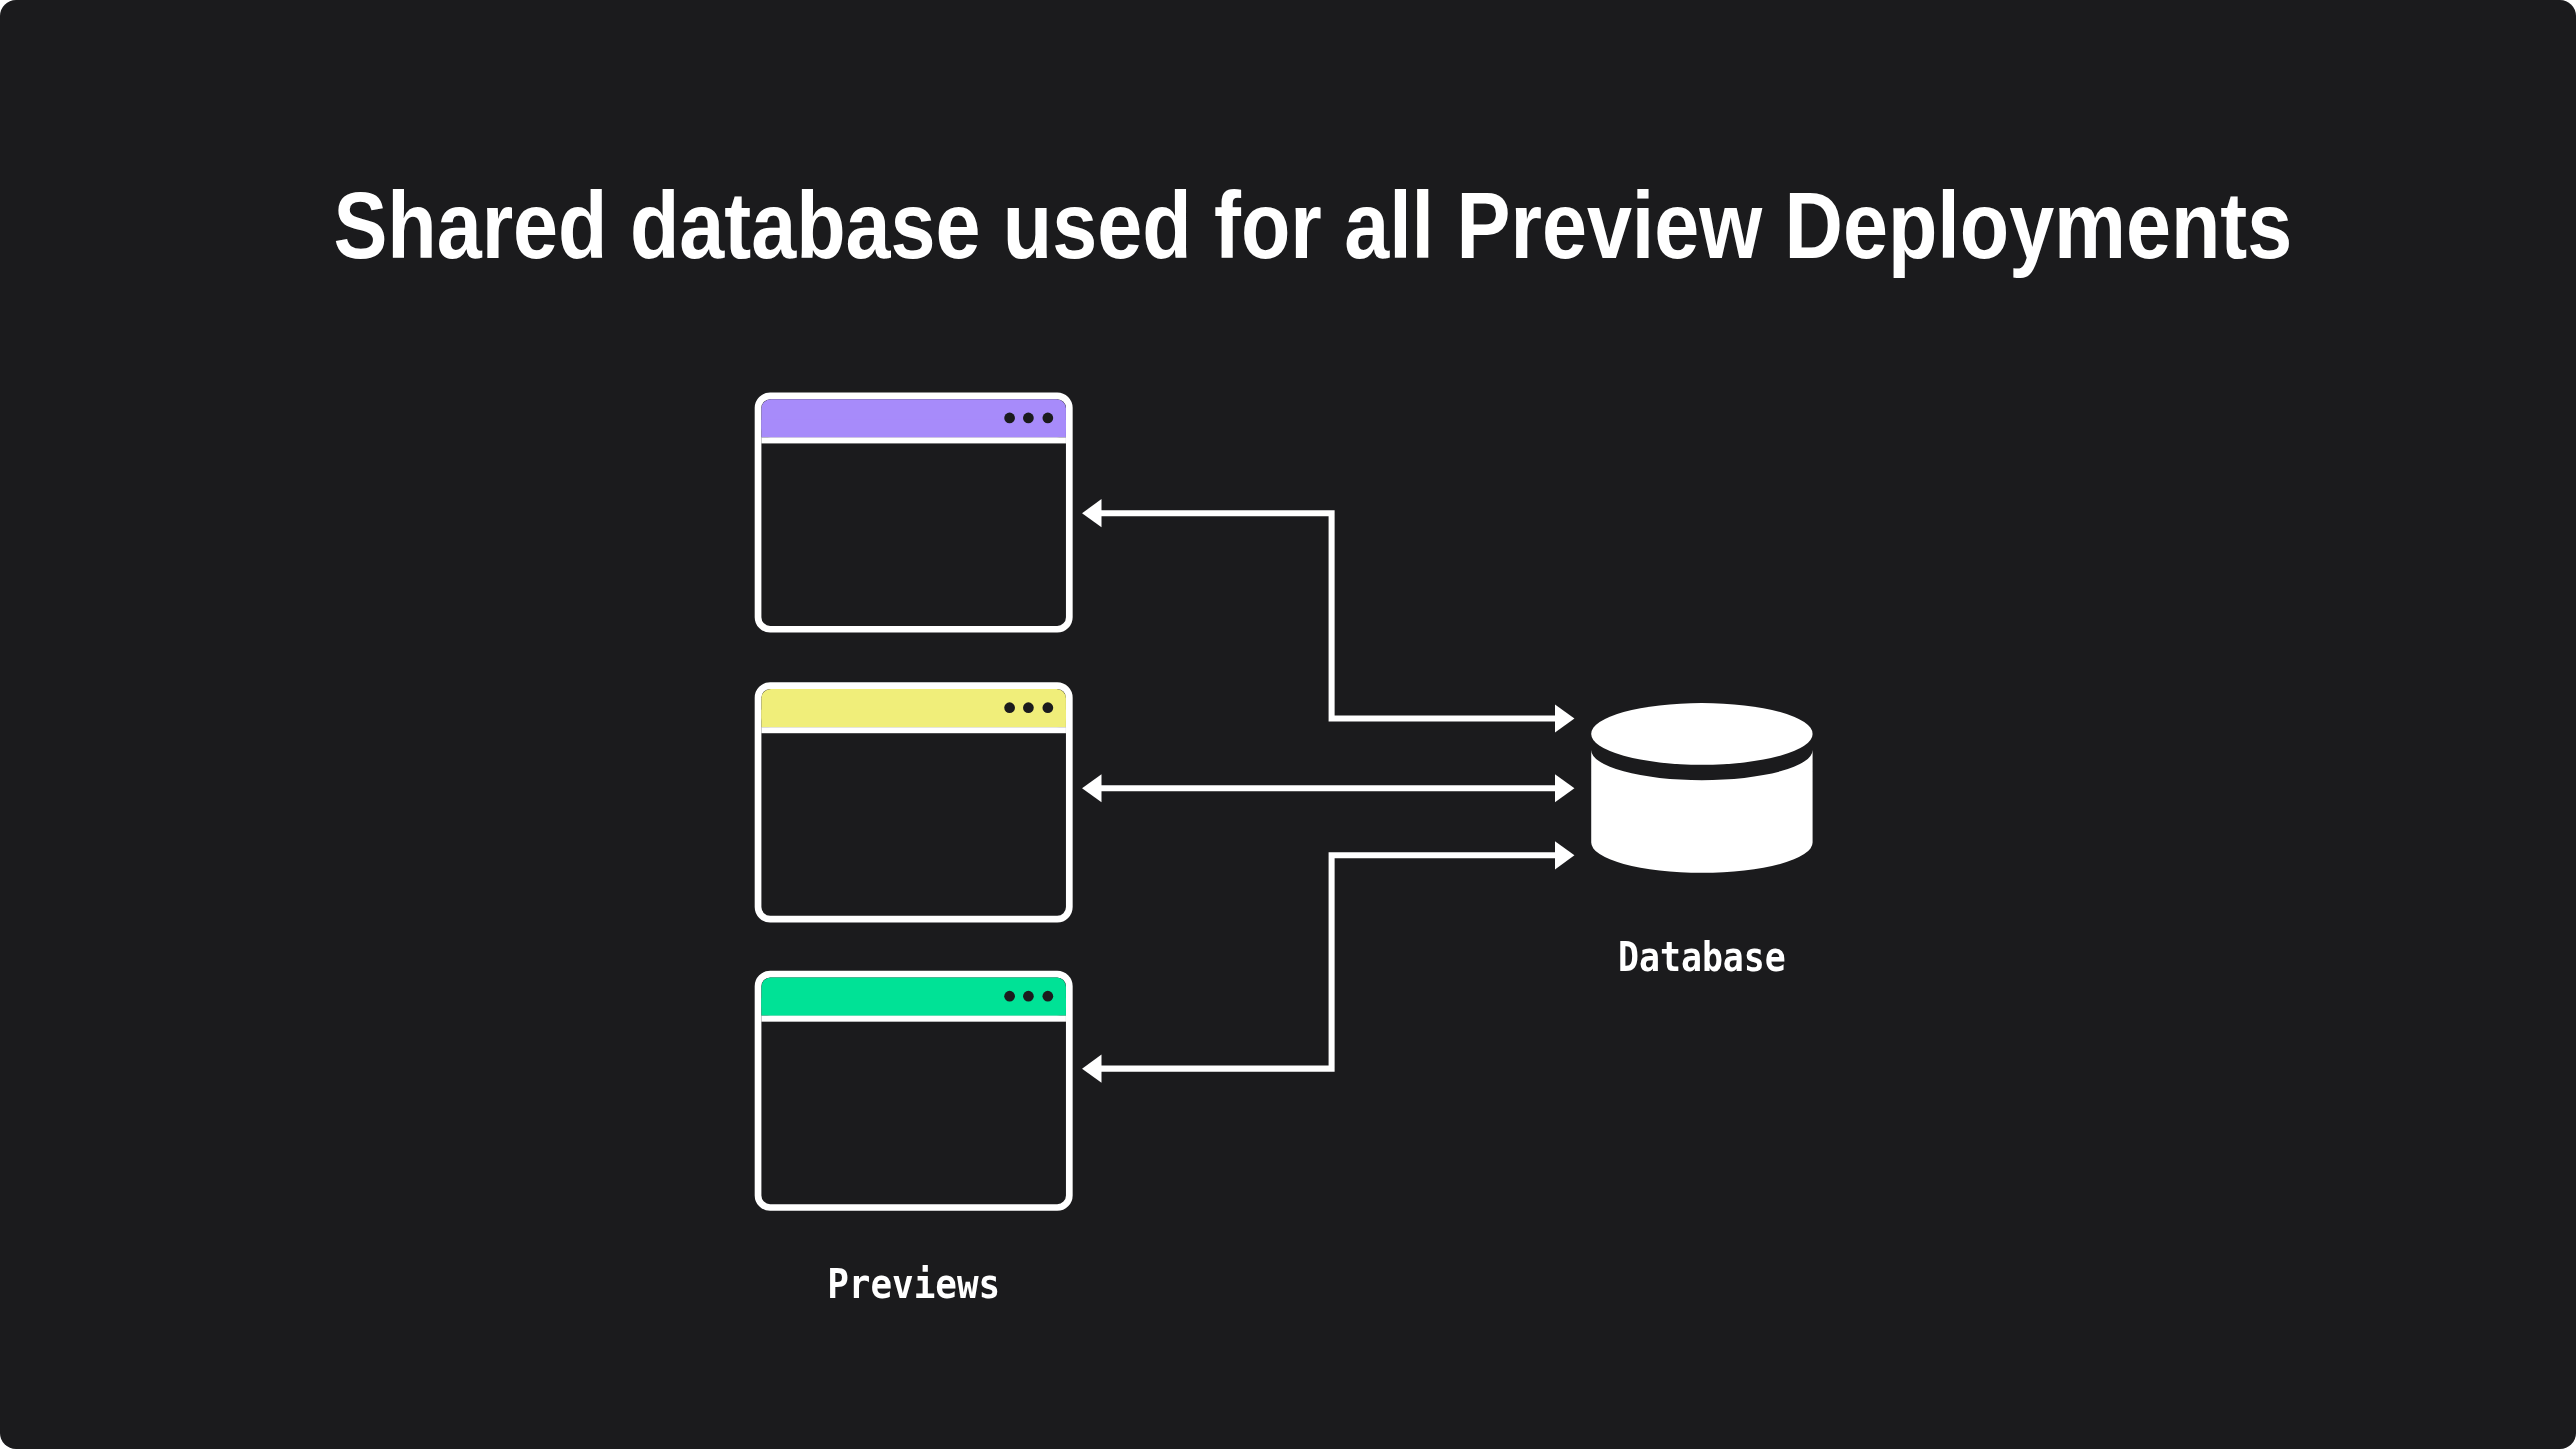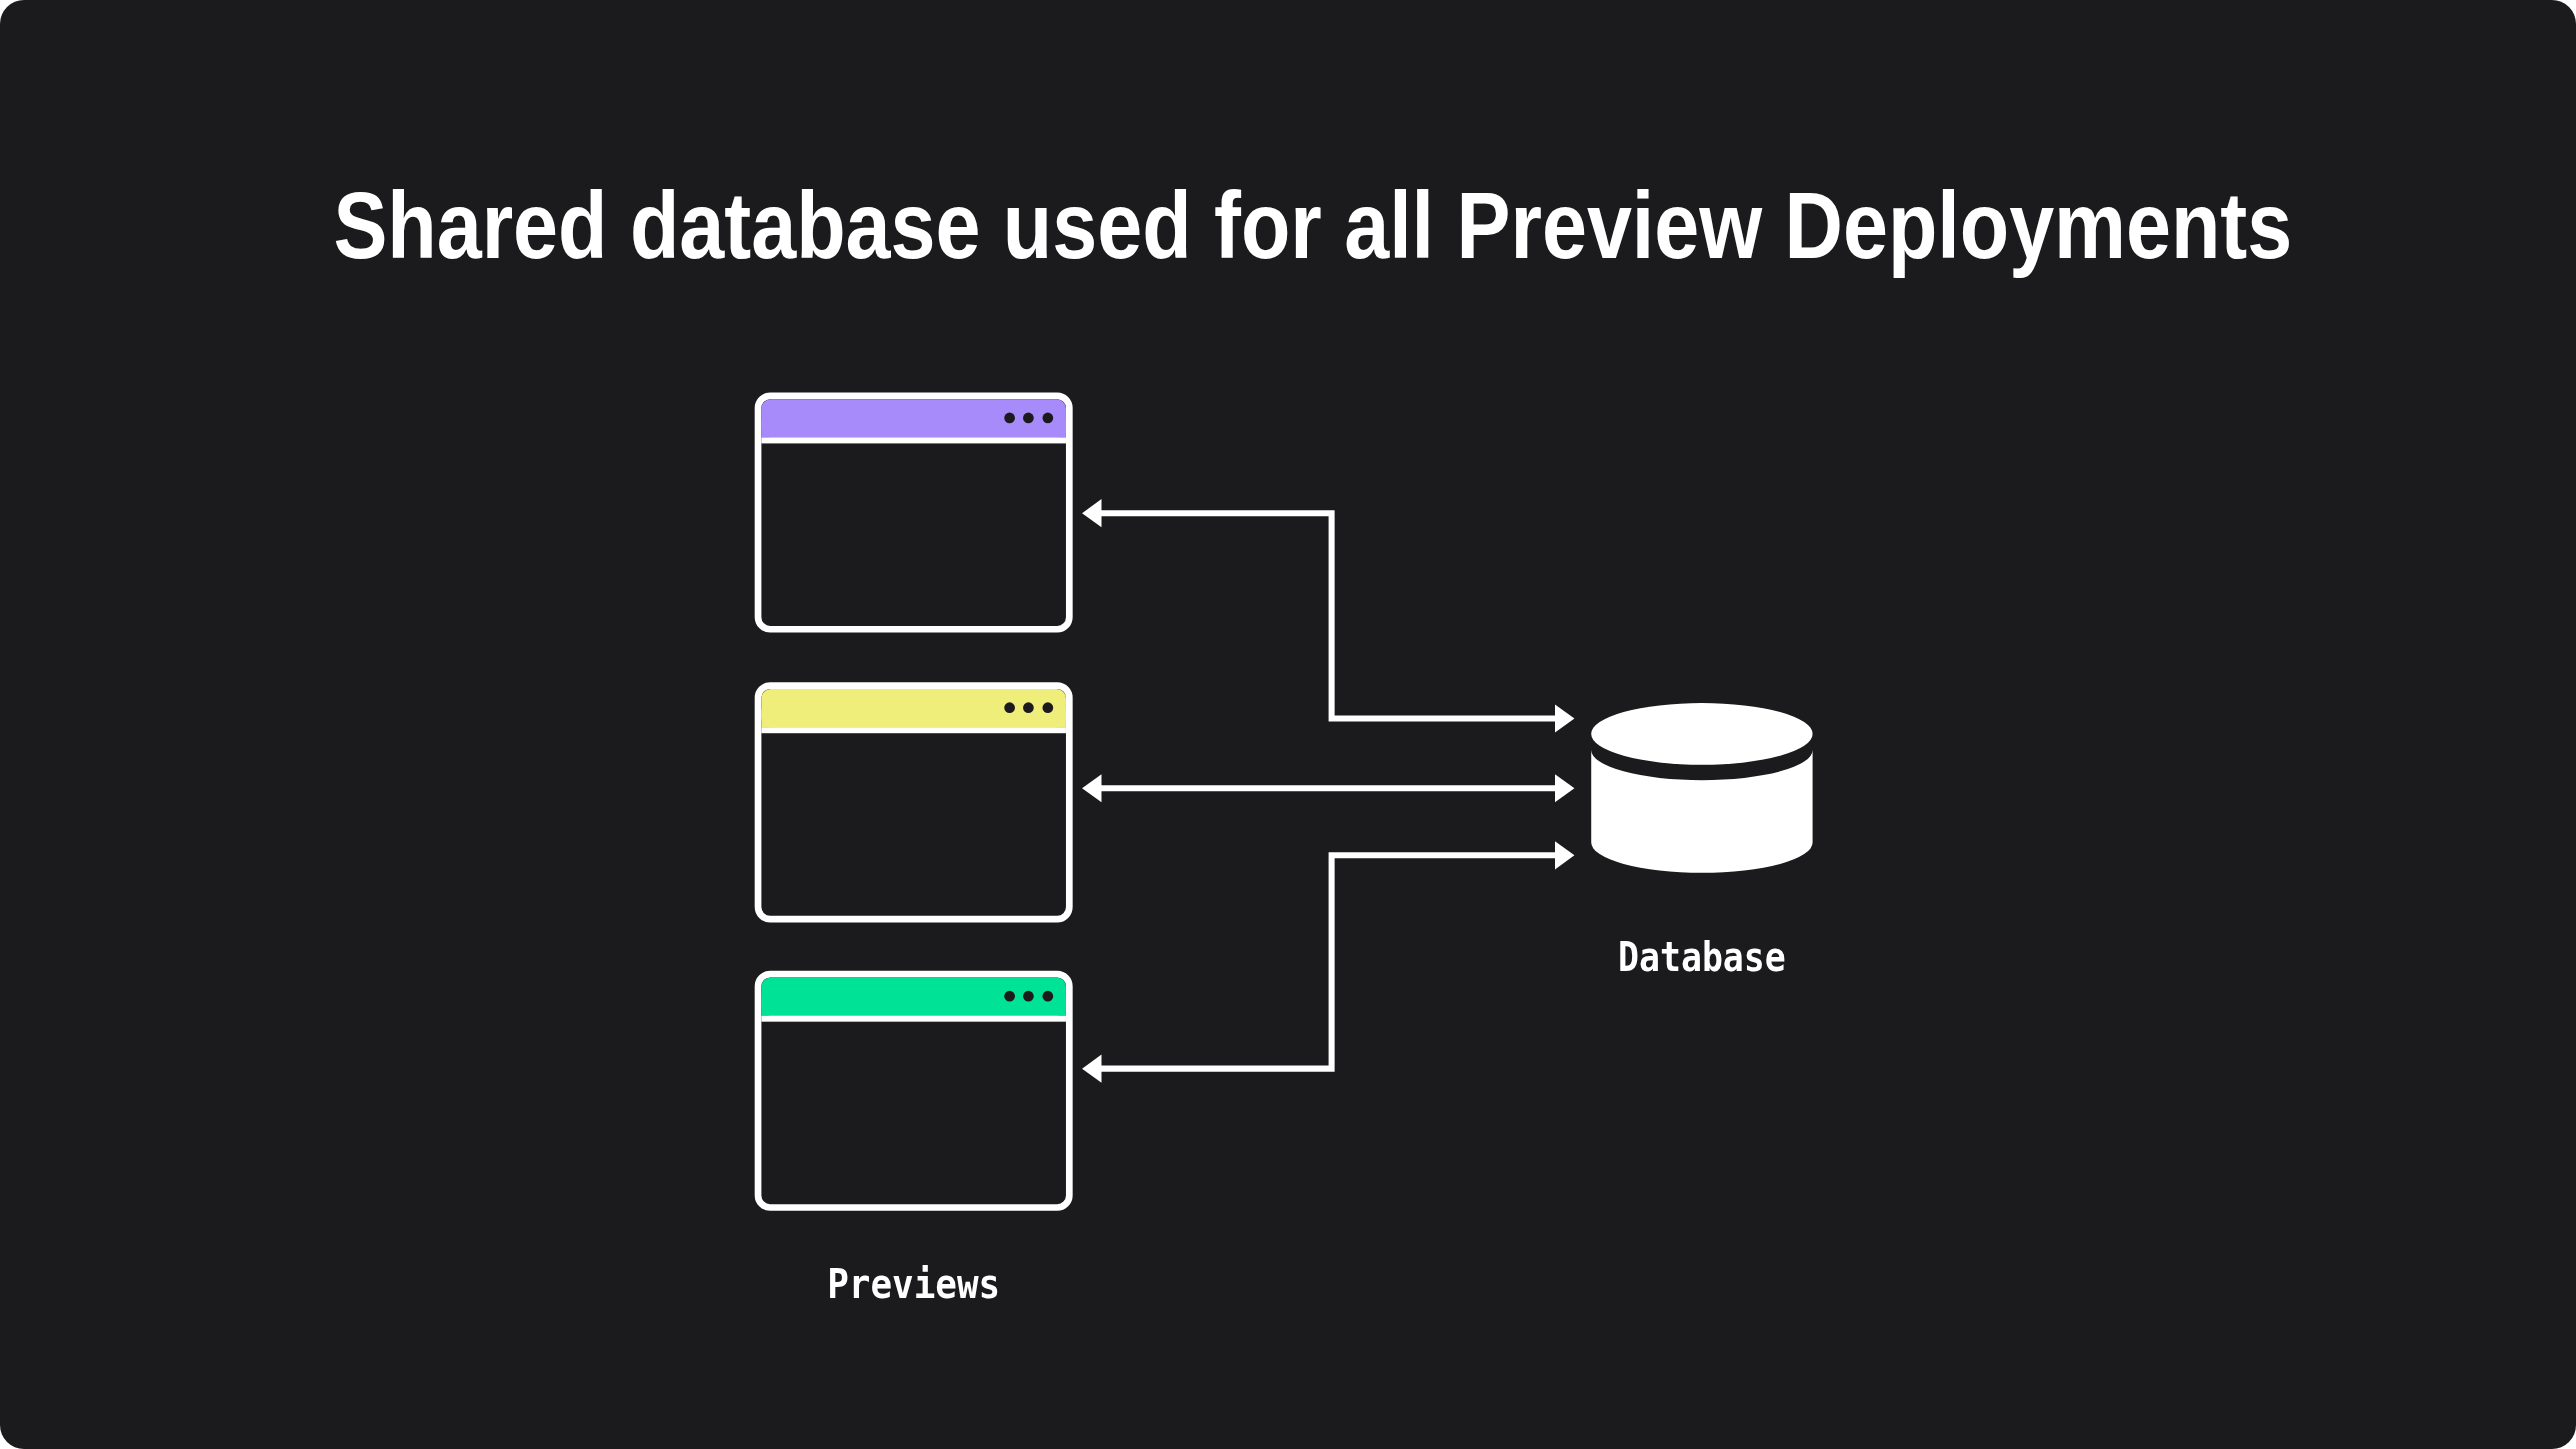--- a/index.html
+++ b/index.html
@@ -1,19 +1,19 @@
 <!DOCTYPE html>
 <html style="font-size:10.7px"><head>
 <meta charset="utf-8">
 <style>
   html, body { margin: 0; padding: 0; height: 100%; background: #ffffff; }
   .canvas {
     position: fixed; inset: 0;
     background: #1b1b1d;
-    border-radius: 24px;
+    border-radius: 16px;
     overflow: hidden;
   }
   svg { width: 100%; height: 100%; display: block; }
   .title-text {
     font-family: "Liberation Sans", sans-serif;
     font-weight: 700;
   }
   .mono-label {
     font-family: "DejaVu Sans Mono", "Liberation Mono", monospace;
     font-weight: 700;

